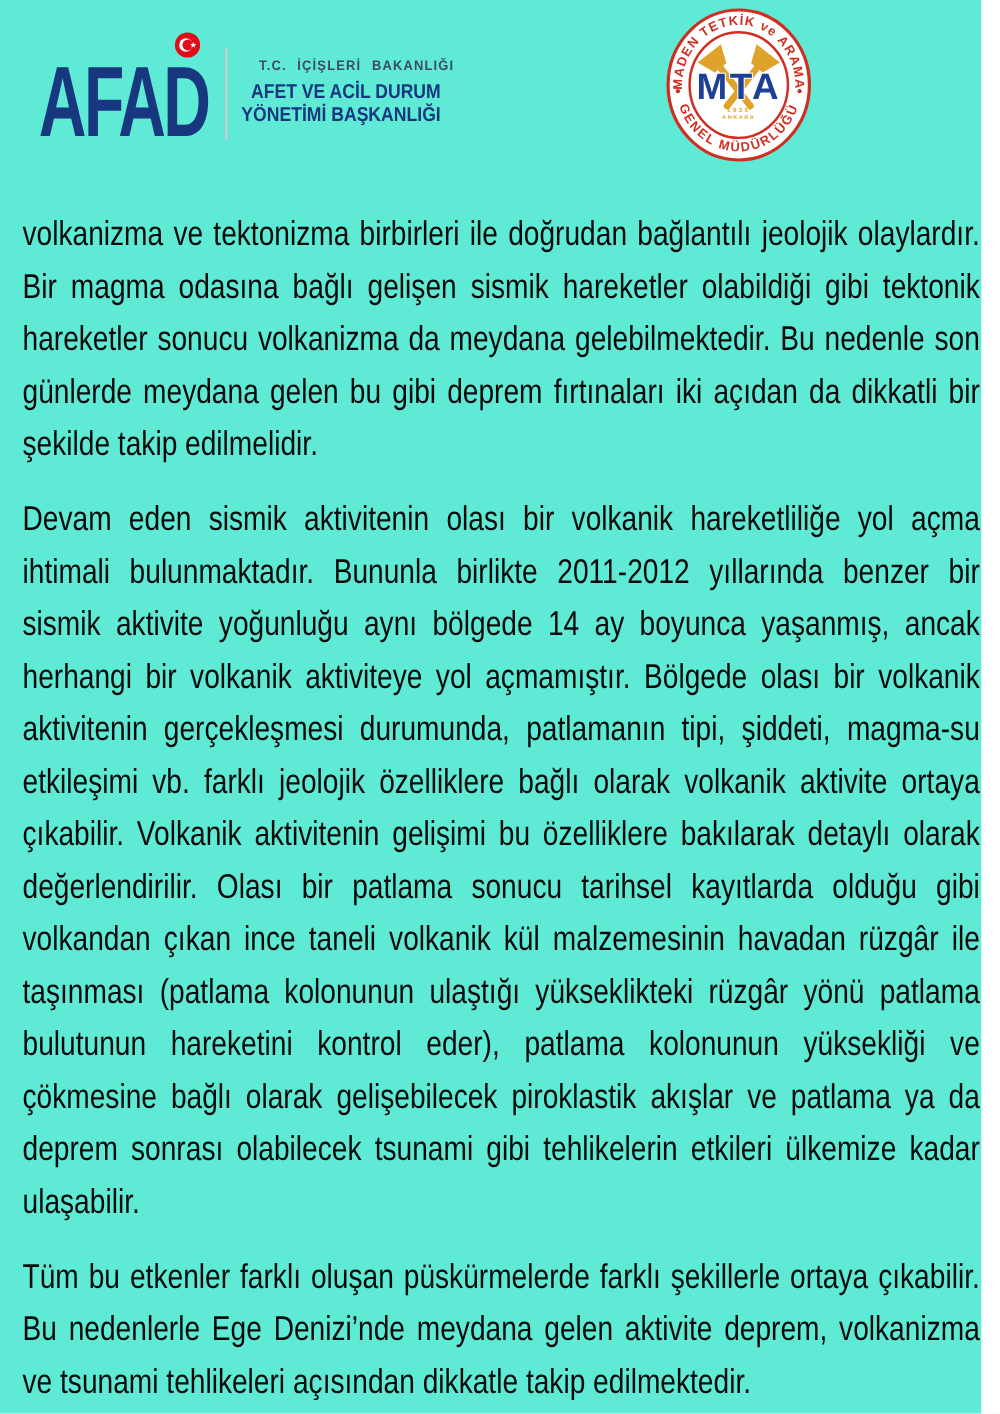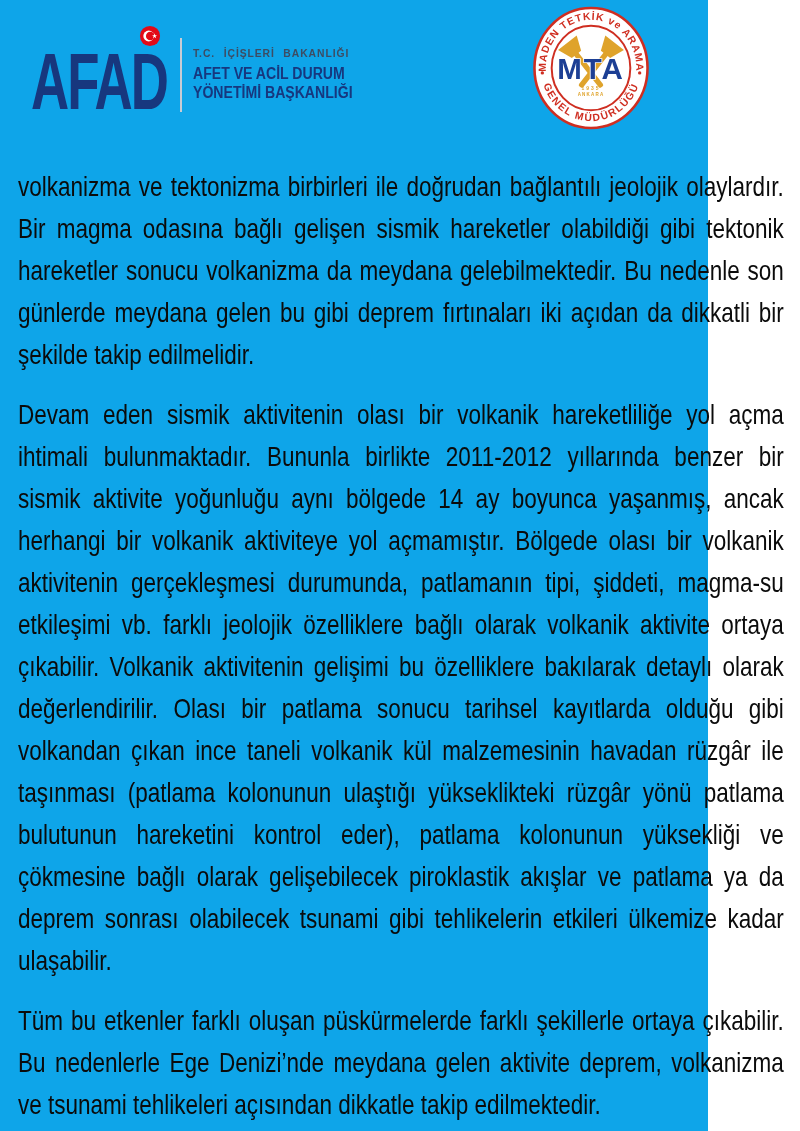--- a/index.html
+++ b/index.html
@@ -3,38 +3,38 @@
 <meta charset="utf-8">
 <style>
   * { margin:0; padding:0; box-sizing:border-box; }
   html,body { background:#ffffff; }
   body {
     width:800px; height:1131px;
     overflow:hidden;
     font-family:"Liberation Sans", sans-serif;
     position:relative;
   }
-  .page { width:708px; height:1131px; position:relative; background:#0ea5e9; }
+  .page { width:785px; height:1131px; position:relative; background:#5eead4; }
 
   
   .header { position:relative; height:158px; }
 
   .afad-wordmark{
     position:absolute; left:31px; top:42px;
     font-size:80px; line-height:1; font-weight:bold;
     letter-spacing:-3px; color:#17377e;
     transform:scaleX(0.66); transform-origin:left top;
     font-family:"Liberation Sans", sans-serif;
   }
   .flag-icon{ position:absolute; left:139px; top:25px; width:22px; height:22px; }
   .logo-divider{
     position:absolute; left:180px; top:38px;
     width:2px; height:74px; background:#c8ccd4;
   }
-  .ministry{ position:absolute; left:193px; top:47px; }
+  .ministry{ position:absolute; left:193px; top:47px;text-align:right; }
   .ministry-line1{
     font-size:11px; font-weight:bold; color:#3d4c63;
     letter-spacing:1px; word-spacing:5px; margin-bottom:5px;
     transform:scaleX(0.94); transform-origin:left top; white-space:nowrap;
   }
   .ministry-line2,.ministry-line3{
     font-size:16px; font-weight:bold; color:#17377e;
     line-height:19px; letter-spacing:0px;
     transform:scaleX(0.88); transform-origin:left top; white-space:nowrap;
   }

